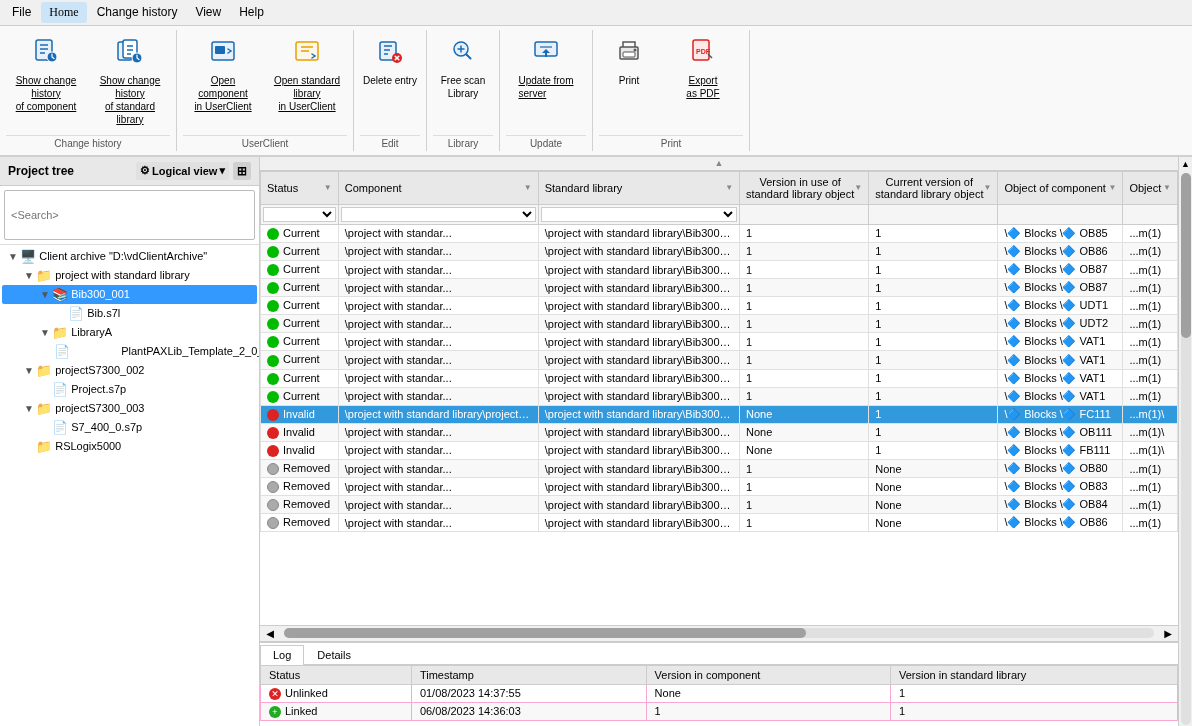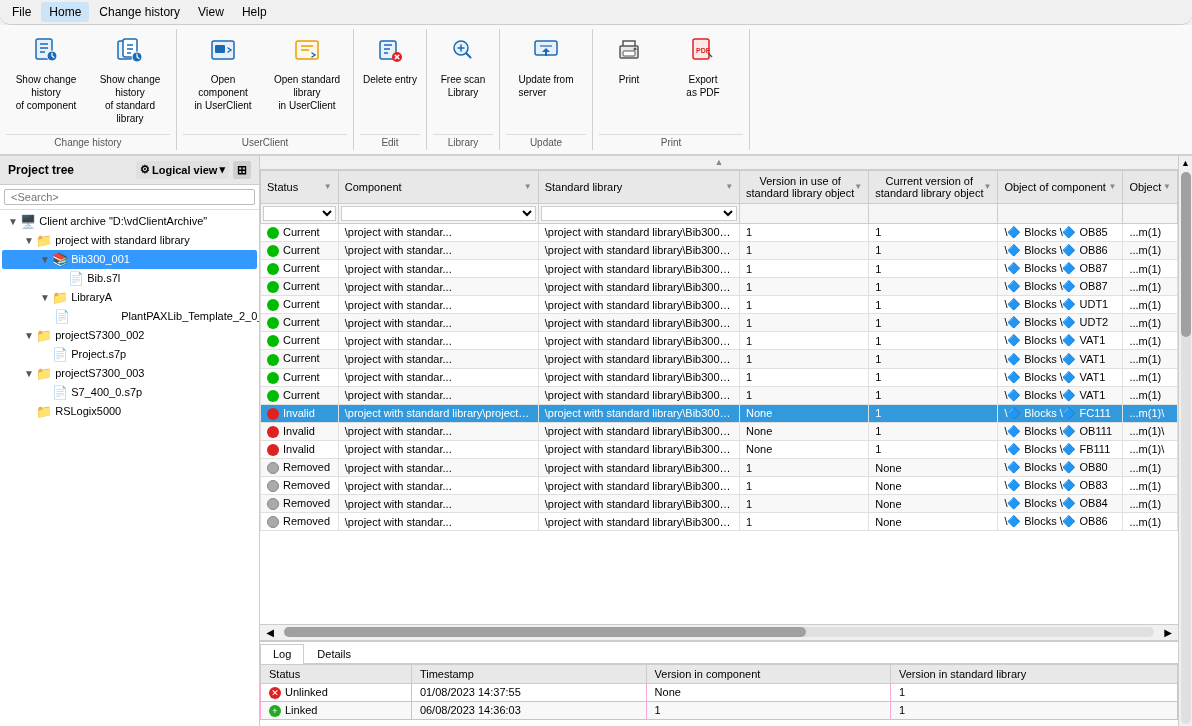--- a/index.html
+++ b/index.html
@@ -1,31 +1,31 @@
 <!DOCTYPE html>
 <html><head>
   <meta charset="utf-8">
   <style>
     * { box-sizing: border-box; margin: 0; padding: 0; }
     body { font-family: 'Segoe UI', Arial, sans-serif; font-size: 12px; background: #f0f0f0; overflow: hidden; width: 1192px; height: 726px; }
 
     
-    .menu-bar { display: flex; background: #f0f0f0; border-bottom: 1px solid #ccc; padding: 2px 4px; gap: 2px; border-radius: 10px; }
+    .menu-bar { display: flex; background: #f0f0f0; border-bottom: 1px solid #ccc; padding: 2px 4px; gap: 2px; }
     .menu-item { padding: 3px 8px; cursor: pointer; border-radius: 3px; font-size: 12px; }
-    .menu-item:hover, .menu-item.active { background: #cce4f7; }
+    .menu-item:hover, .menu-item.active { background: #cce4f7; font-family: Liberation Serif, serif; }
 
     
     .ribbon { background: #f9f9f9; border-bottom: 2px solid #d0d0d0; display: flex; align-items: stretch; padding: 4px 0; min-height: 90px; }
     .ribbon-group { display: flex; flex-direction: column; align-items: stretch; border-right: 1px solid #d0d0d0; padding: 2px 6px; }
     .ribbon-group-label { text-align: center; font-size: 10px; color: #555; margin-top: auto; padding-top: 2px; border-top: 1px solid #ddd; }
     .ribbon-buttons { display: flex; gap: 4px; flex: 1; align-items: flex-start; padding-bottom: 4px; }
     .ribbon-btn { display: flex; flex-direction: column; align-items: center; width: 60px; padding: 4px 2px; cursor: pointer; border: 1px solid transparent; border-radius: 3px; text-align: center; font-size: 10px; line-height: 1.2; }
     .ribbon-btn .icon { font-size: 24px; margin-bottom: 2px; color: #1a6bb5; }
     .ribbon-btn .icon svg { width: 28px; height: 28px; }
-    .ribbon-btn-wide { width: 80px; }
+    .ribbon-btn-wide { width: 80px; text-decoration: underline; }
 
     
     .main-layout { display: flex; height: calc(726px - 118px - 24px); }
 
     
     .sidebar { width: 260px; background: white; border-right: 1px solid #ccc; display: flex; flex-direction: column; }
     .sidebar-header { background: #e8e8e8; padding: 5px 8px; font-weight: bold; font-size: 12px; display: flex; align-items: center; gap: 6px; border-bottom: 1px solid #ccc; }
     .sidebar-search { padding: 4px; border-bottom: 1px solid #ddd; }
     .sidebar-search input { width: 100%; padding: 3px 6px; border: 1px solid #bbb; border-radius: 2px; font-size: 11px; }
     .sidebar-tree { flex: 1; overflow-y: auto; padding: 2px; }
@@ -224,21 +224,21 @@
       <div style="margin-left:auto;display:flex;gap:4px">
         <div style="display:flex;align-items:center;gap:2px;font-size:11px;cursor:pointer;background:#e0e0e0;padding:1px 4px;border-radius:2px">
           <span>⚙</span>
           <span>Logical view</span>
           <span>▾</span>
         </div>
         <div style="background:#d0d0d0;padding:2px 4px;border-radius:2px;cursor:pointer">⊞</div>
       </div>
     </div>
     <div class="sidebar-search">
-      <input type="text" style="width: 100%; padding: 1px 6px; border: 1px solid rgb(187, 187, 187); border-radius: 2px; font-size: 11px;" placeholder="&lt;Search&gt;">
+      <input type="text" style="width: 100%; padding: 18px 6px; border: 1px solid rgb(187, 187, 187); border-radius: 2px; font-size: 11px;" placeholder="&lt;Search&gt;">
     </div>
     <div class="sidebar-tree" id="sidebar-tree">
     <div class="tree-item" style="padding-left: 4px;">
           <span class="tree-expand">▼</span>
           <span class="tree-icon">🖥️</span>
           <span style="font-size: 11px;">Client archive "D:\vdClientArchive"</span>
         </div>
         <div class="tree-item" style="padding-left: 20px;">
           <span class="tree-expand">▼</span>
           <span class="tree-icon">📁</span>

